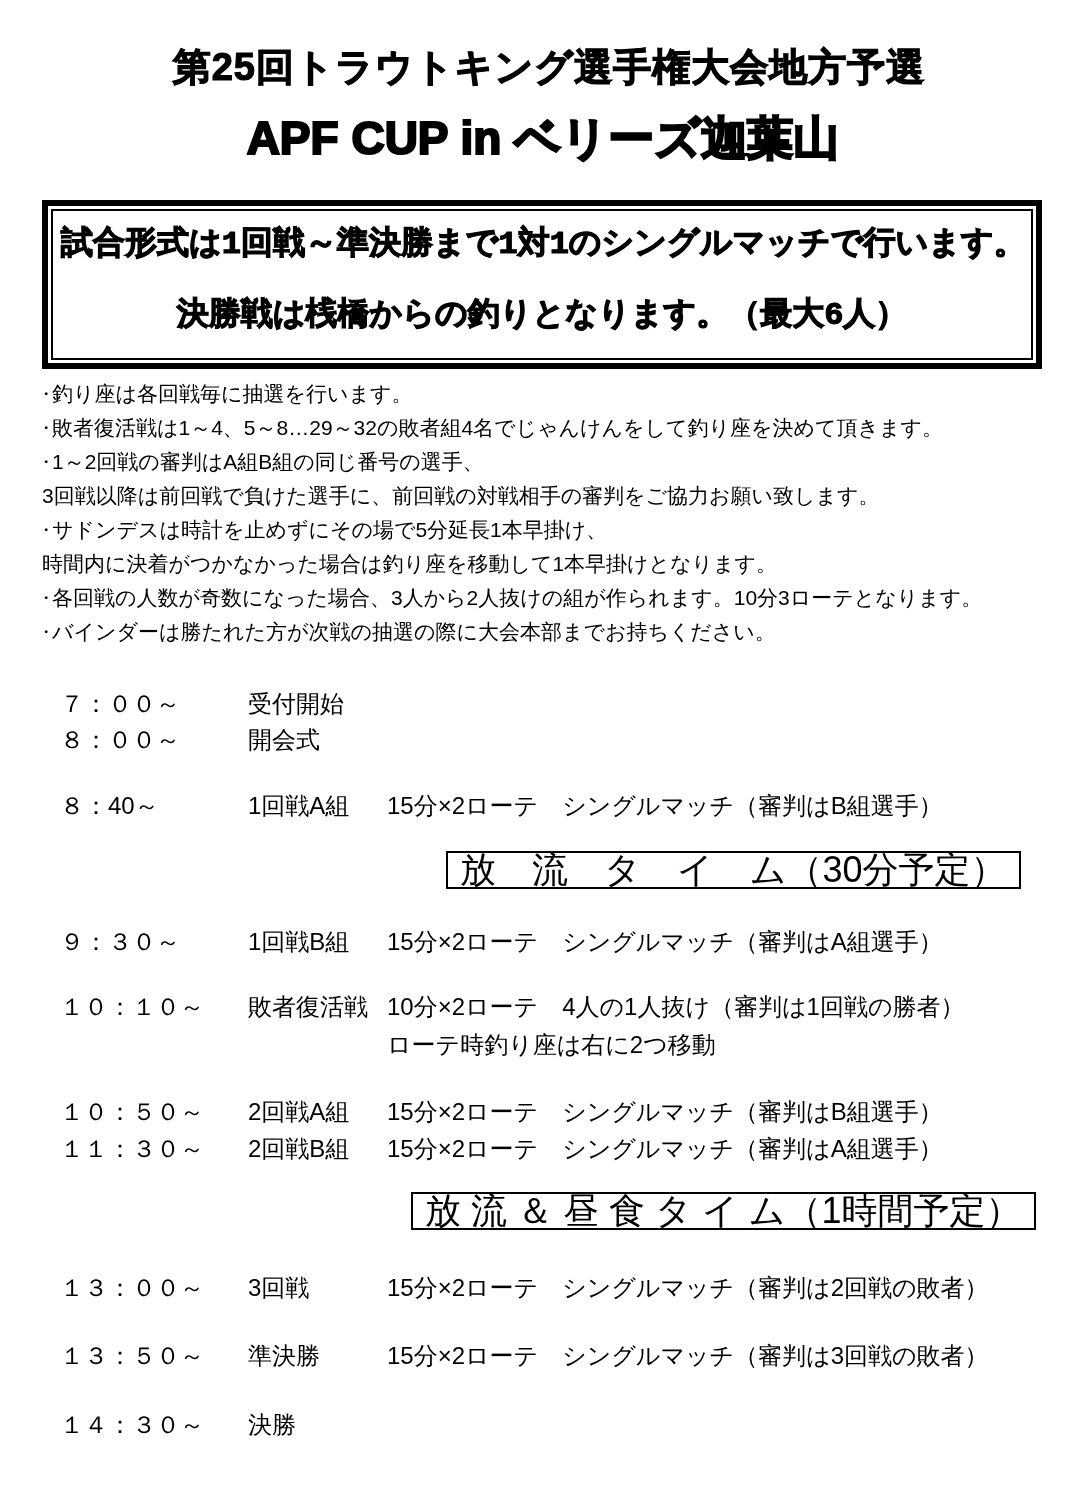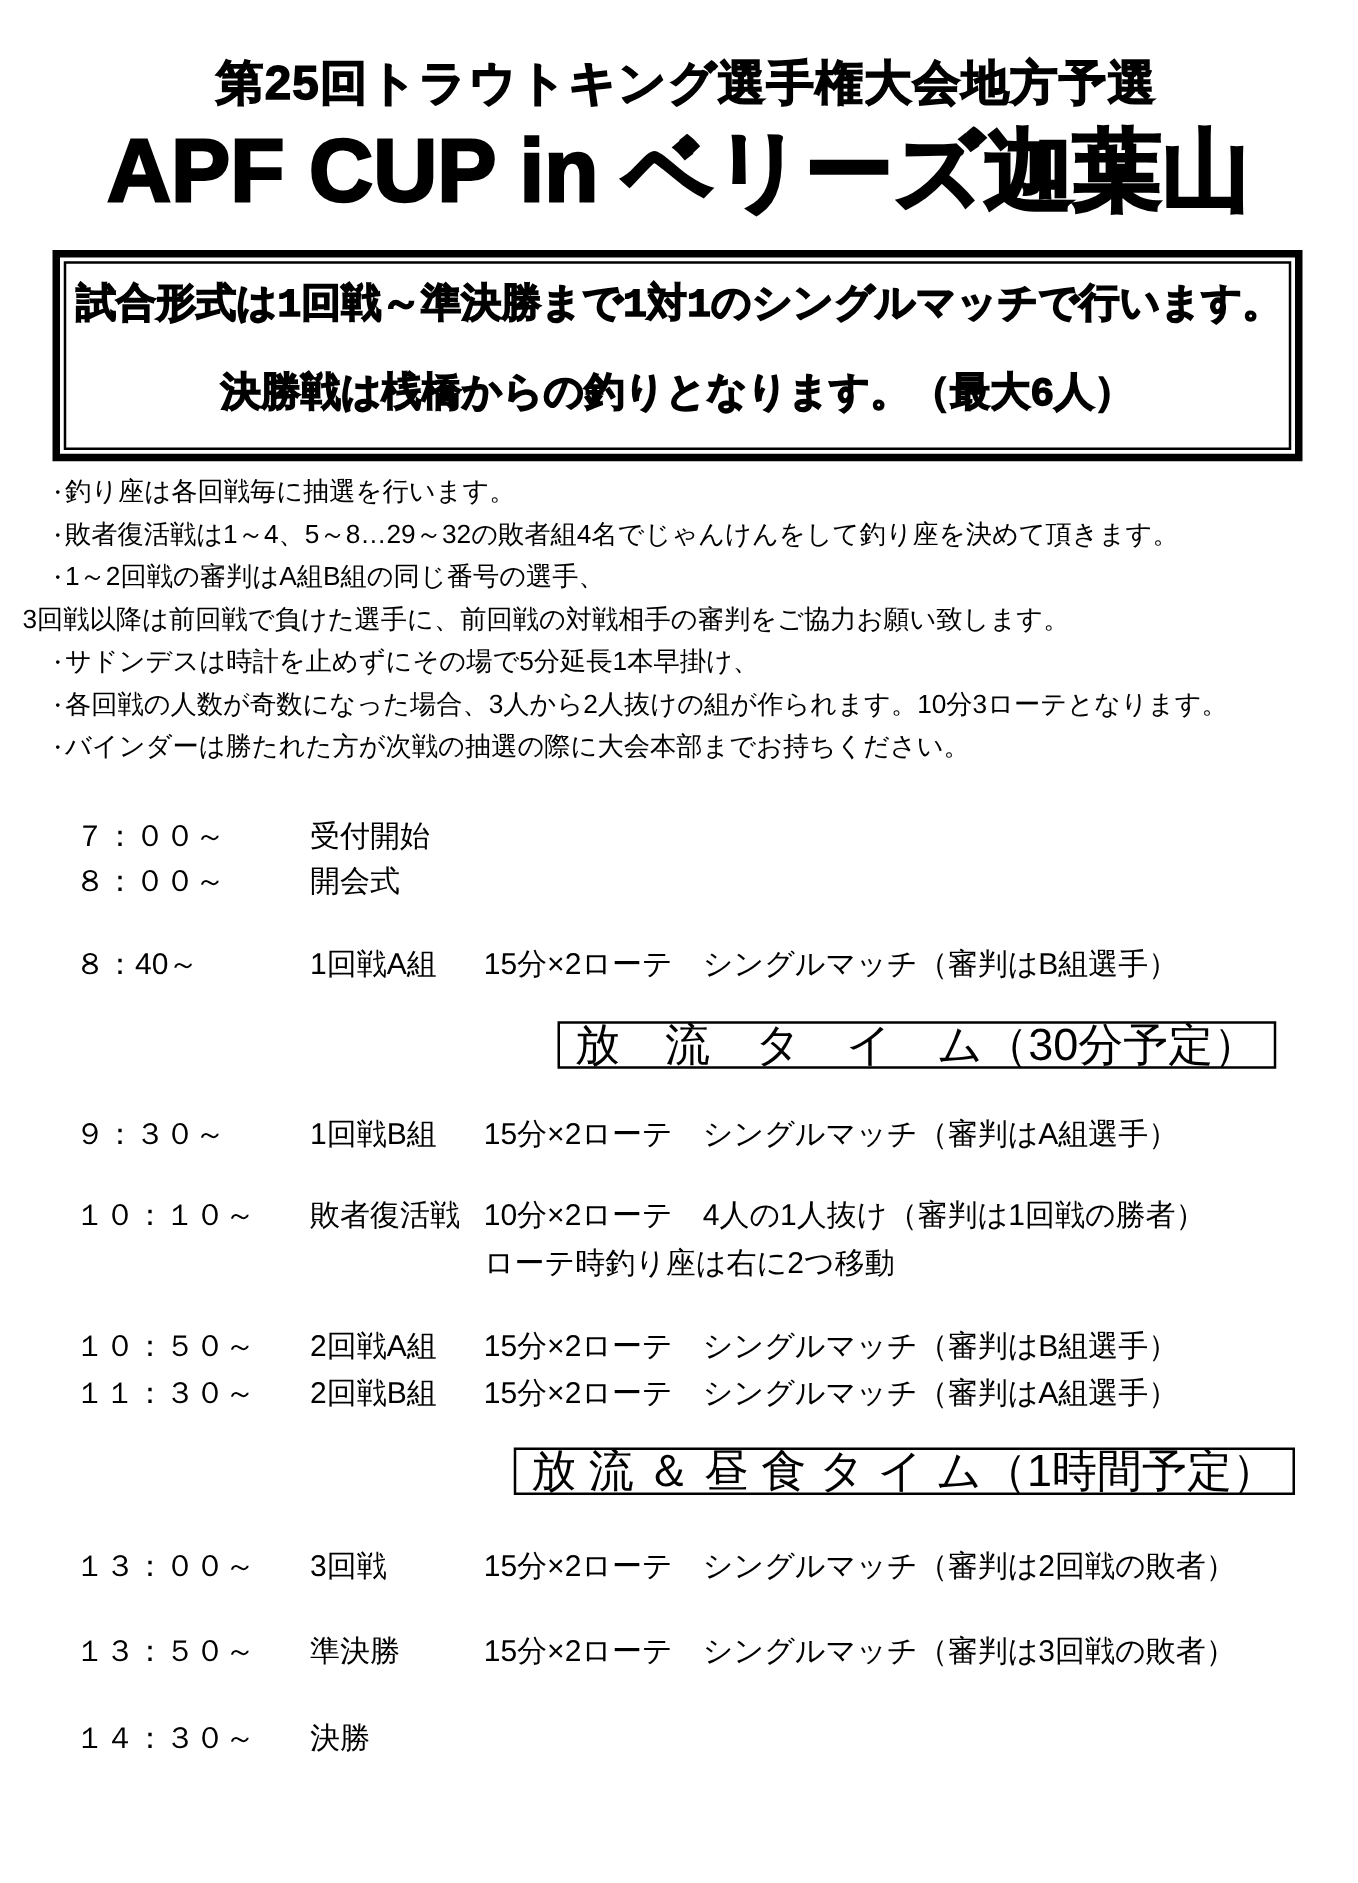--- a/index.html
+++ b/index.html
@@ -23,21 +23,21 @@
     font-size: 38px;
     line-height: 46px;
     font-weight: 900;
     -webkit-text-stroke: 1.2px #000;
     letter-spacing: 1px;
     margin-left: 12px;
   }
   .title-main {
     margin-top: 8px;
     text-align: center;
-    font-size: 71px;
+    font-size: 46px;
     line-height: 80px;
     font-weight: 900;
     -webkit-text-stroke: 2.2px #000;
     letter-spacing: 0px;
     white-space: nowrap;
   }
   
   .format-box {
     margin: 22px 44px 0 42px;
     border: 6px solid #000;
@@ -70,21 +70,21 @@
     padding-left: 52px;
     white-space: nowrap;
   }
   .note-line .bullet {
     position: absolute;
     left: 37px;
     top: 0;
     font-size: 18px;
   }
   .note-line.cont {
-    padding-left: 18px;
+    padding-left: 42px;
   }
   
   .schedule {
     font-size: 24px;
   }
   .srow {
     display: flex;
     line-height: 30px;
     padding-left: 60px;
     white-space: nowrap;
@@ -148,20 +148,23 @@
       <span class="bullet">・</span>
       <span>1～2回戦の審判はA組B組の同じ番号の選手、</span>
     </div>
     <div class="note-line cont">
       <span>3回戦以降は前回戦で負けた選手に、前回戦の対戦相手の審判をご協力お願い致します。</span>
     </div>
     <div class="note-line">
       <span class="bullet">・</span>
       <span>サドンデスは時計を止めずにその場で5分延長1本早掛け、</span>
     </div>
+    <div class="note-line cont">
+      <span>時間内に決着がつかなかった場合は釣り座を移動して1本早掛けとなります。</span>
+    </div>
     <div class="note-line">
       <span class="bullet">・</span>
       <span>各回戦の人数が奇数になった場合、3人から2人抜けの組が作られます。10分3ローテとなります。</span>
     </div>
     <div class="note-line">
       <span class="bullet">・</span>
       <span>バインダーは勝たれた方が次戦の抽選の際に大会本部までお持ちください。</span>
     </div>
   </div>
 

